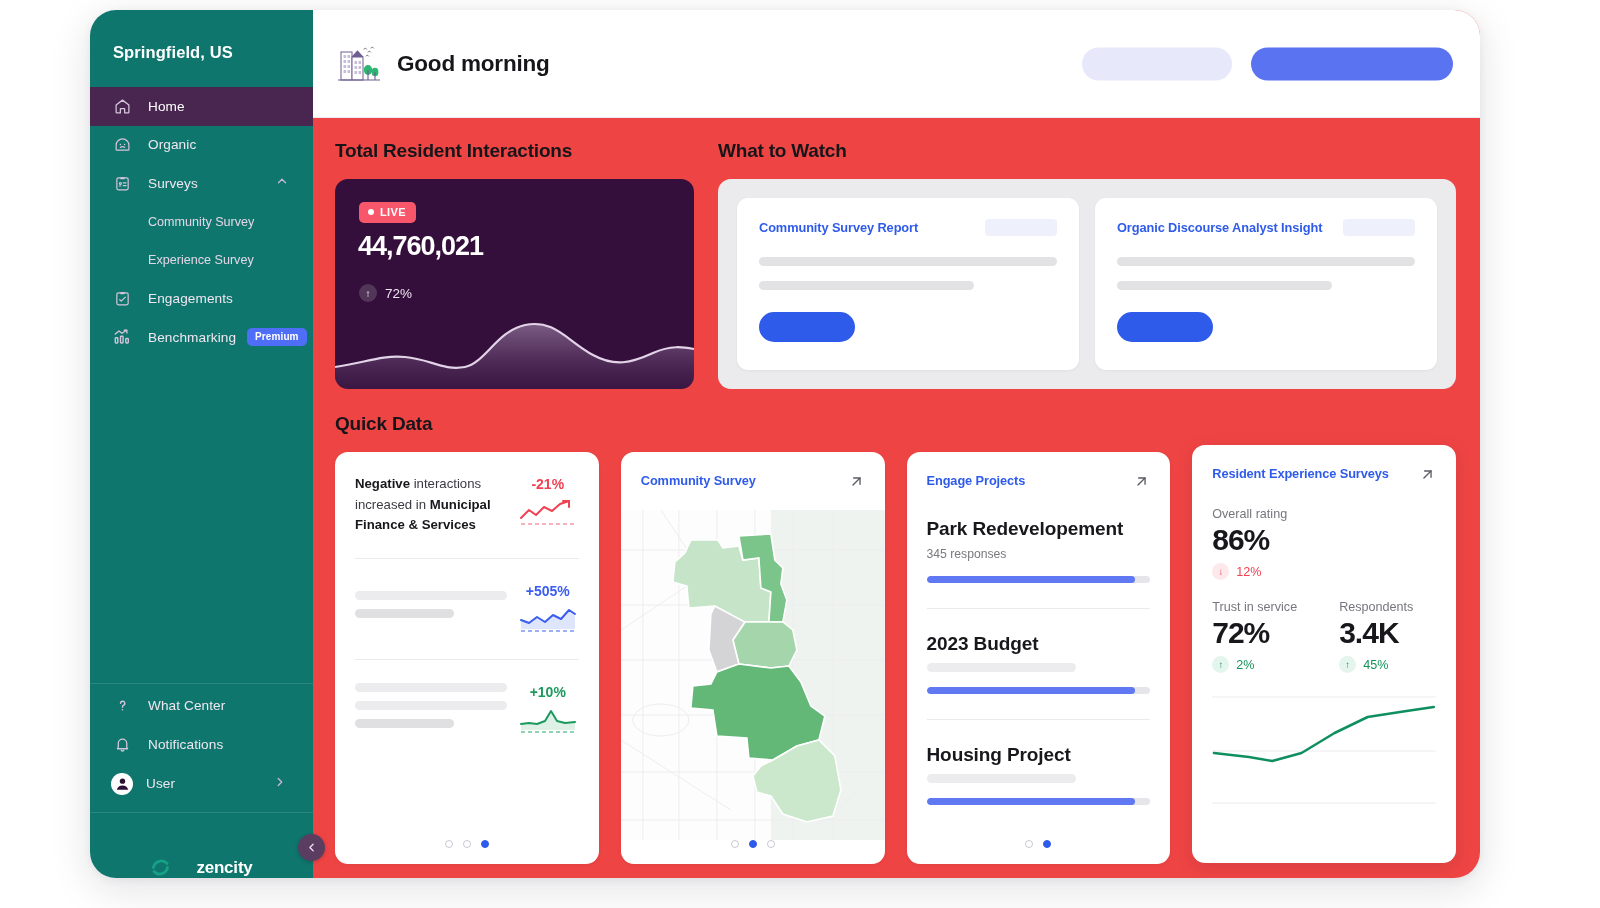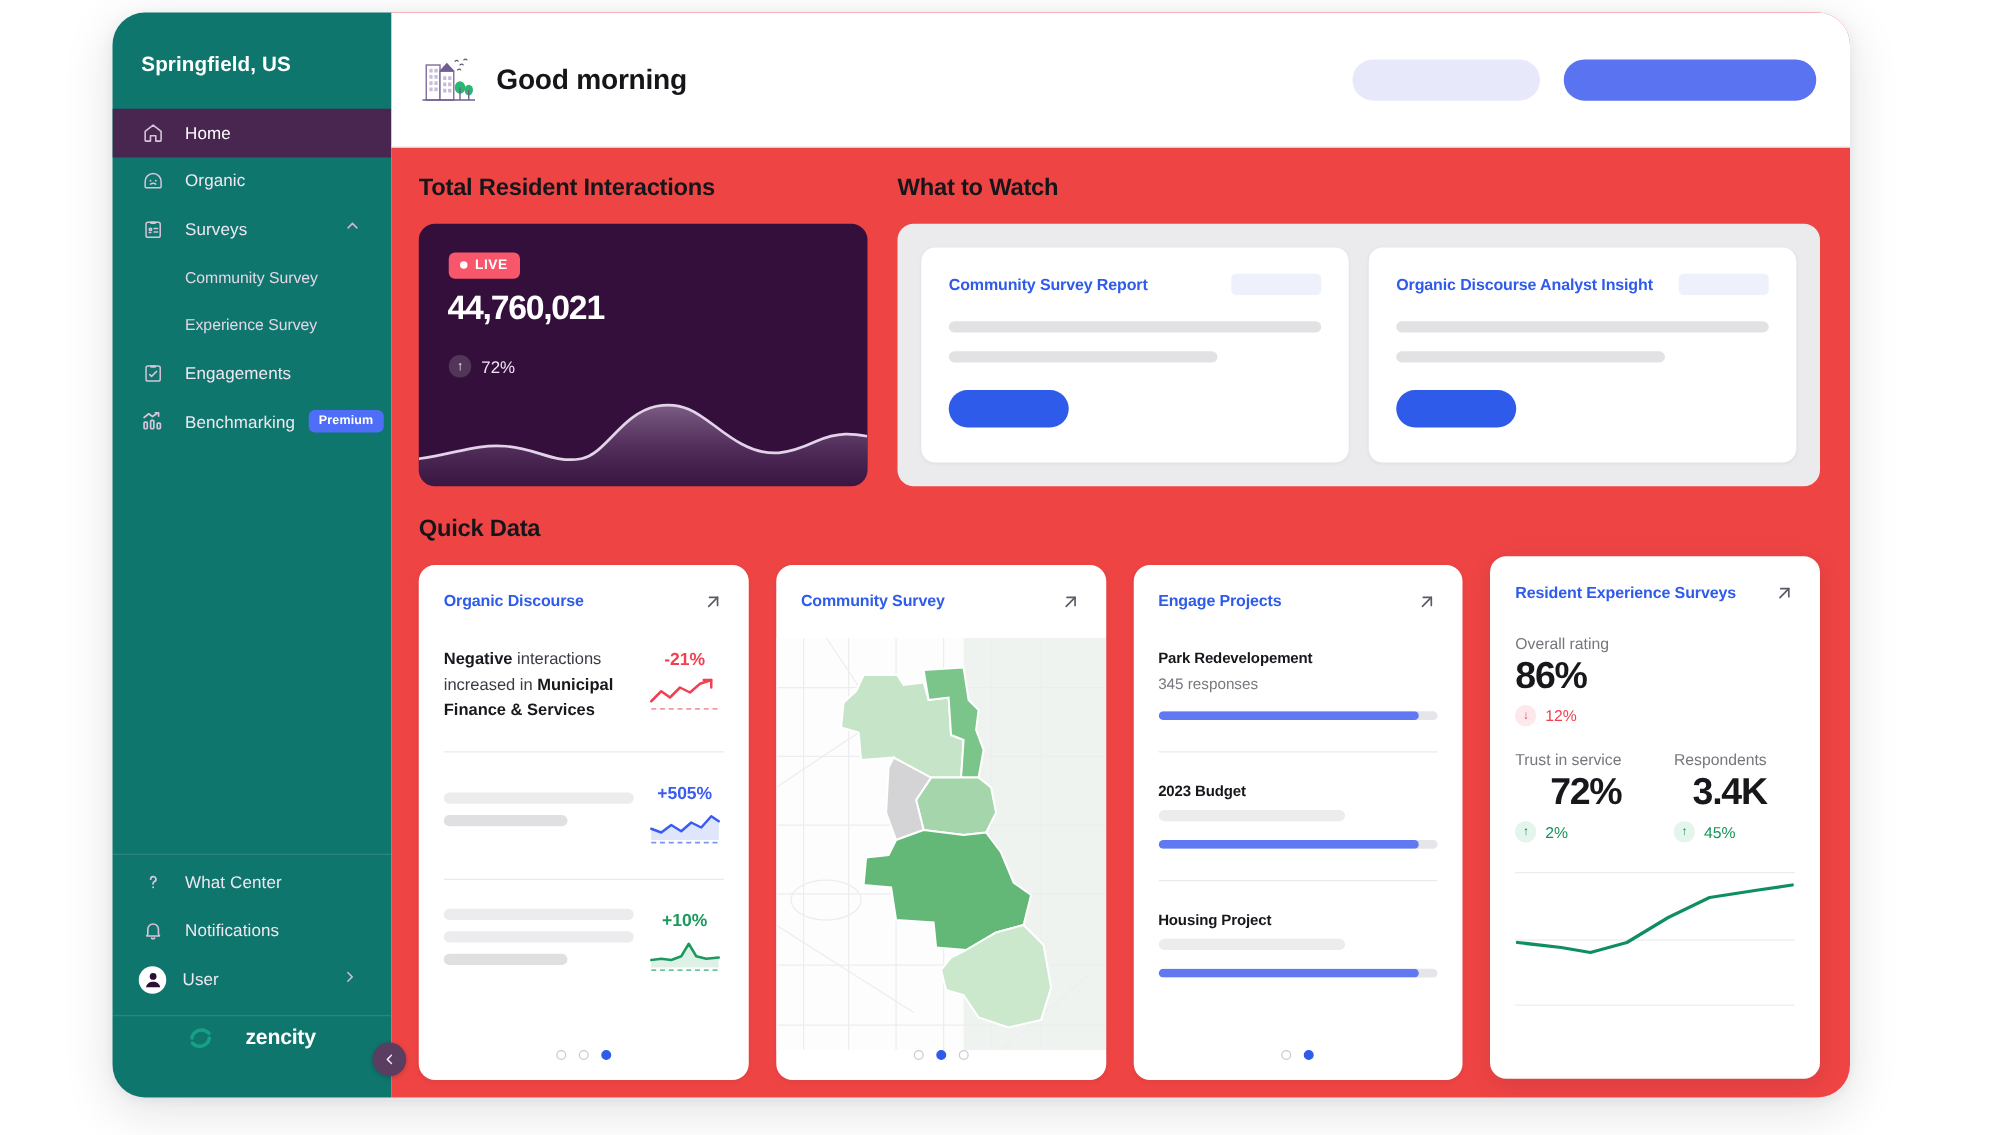--- a/index.html
+++ b/index.html
@@ -73,21 +73,21 @@
     width: 22px; height: 22px; border-radius: 50%;
     background: #ffffff; color: #2c0f33;
     display: flex; align-items: center; justify-content: center;
     margin-right: 13px; margin-left: -2px; flex: 0 0 22px;
   }
   .chev-right { position: absolute; right: 26px; top: 50%; transform: translateY(-50%); color: #cbb8d1; }
 
   .brand {
     position: absolute; left: 0; bottom: 0;
     width: 223px; height: 58px;
-    display: flex; align-items: flex-start; justify-content: center;
+    display: flex; align-items: flex-end; justify-content: center;
     gap: 25px;
   }
   .brand-text { font-size: 17px; font-weight: bold; color: #ffffff; letter-spacing: -.2px; }
 
   .collapse-btn {
     position: absolute; left: 208px; top: 824px;
     width: 27px; height: 27px; border-radius: 50%;
     background: #5a3d61;
     display: flex; align-items: center; justify-content: center;
     color: #efe4f2; cursor: pointer; z-index: 30;
@@ -213,37 +213,37 @@
 
   .dots { position: absolute; bottom: 16px; left: 0; width: 100%;
           display: flex; justify-content: center; gap: 10px; }
   .dot { width: 8px; height: 8px; border-radius: 50%; border: 1.3px solid #c9c9d2; background: transparent; cursor: pointer; }
   .dot.on { background: #2f5bea; border-color: #2f5bea; }
 
   .map-box { position: absolute; left: 0; top: 58px; width: 100%; height: 330px; overflow: hidden; }
 
   
   .proj { padding: 20px 20px 0 20px; }
-  .proj-name { font-size: 12px; font-weight: bold; color: #17171c; letter-spacing: -.1px; }
+  .proj-name { font-size: 19px; font-weight: bold; color: #17171c; letter-spacing: -.1px; }
   .proj-sub { font-size: 12.2px; color: #78787f; margin-top: 7px; }
   .proj-sub-ph { width: 67%; height: 9px; border-radius: 5px; background: #ececee; margin-top: 8px; }
   .proj-track { height: 7px; border-radius: 4px; background: #e6e6ea; margin-top: 15px; position: relative; overflow: hidden; }
   .proj-fill { position: absolute; left: 0; top: 0; height: 100%; border-radius: 4px; background: #6078f2; }
 
   
   .rex { padding: 20px 20px 0 20px; }
   .rex-label { font-size: 12.6px; color: #76767e; }
   .rex-big { font-size: 30px; font-weight: bold; color: #17171c; letter-spacing: -1px; margin-top: 2px; }
   .rex-delta { display: flex; align-items: center; gap: 7px; margin-top: 6px; font-size: 12.6px; }
   .rex-delta.down { color: #f04152; }
   .rex-delta.up { color: #15935a; }
   .pillc { width: 17px; height: 17px; border-radius: 50%; display: flex; align-items: center; justify-content: center; font-size: 9.5px; }
   .pillc.down { background: #fde9eb; color: #f04152; }
   .pillc.up { background: #e3f5ec; color: #15935a; }
-  .rex-cols { display: flex; gap: 42px; margin-top: 20px; text-align: right; }
+  .rex-cols { display: flex; gap: 42px; margin-top: 20px; }
   .rex-chart { margin: 18px 20px 0; position: relative; height: 120px; }
 </style>
 </head>
 <body>
 
 <div class="app-window">
 
   <aside class="sidebar">
     <div class="org-name">Springfield, US</div>
 
@@ -470,29 +470,20 @@
             </div>
           </div>
         </section>
       </div>
 
       <section class="quick-wrap">
         <h2 class="section-title">Quick Data</h2>
         <div class="quick-row">
 
           <div class="q-card">
-            <div class="q-head">
-              <span class="q-title">Organic Discourse</span>
-              <span class="q-arrow">
-                <svg width="17" height="17" viewBox="0 0 24 24" fill="none" stroke="currentColor" stroke-width="1.9" stroke-linecap="round" stroke-linejoin="round">
-                    <path d="M7 17L17 7"></path>
-                    <path d="M8 7h9v9"></path>
-                  </svg>
-              </span>
-            </div>
 
             <div class="insight">
               <div class="insight-text">
                 <b>Negative</b><span> interactions increased in </span><b>Municipal Finance &amp; Services</b>
               </div>
               <div class="insight-metric">
                 <div class="metric-val neg">-21%</div>
                 <svg class="spark-mini" width="58" height="28" viewBox="0 0 58 28">
                   <path d="M2 20 L10 12 L17 17 L25 9 L33 13 L41 6 L50 3" fill="none" stroke="#f04152" stroke-width="2" stroke-linecap="round" stroke-linejoin="round"></path>
                   <path d="M44 3 L50 3 L50 9" fill="none" stroke="#f04152" stroke-width="2" stroke-linecap="round" stroke-linejoin="round"></path>

